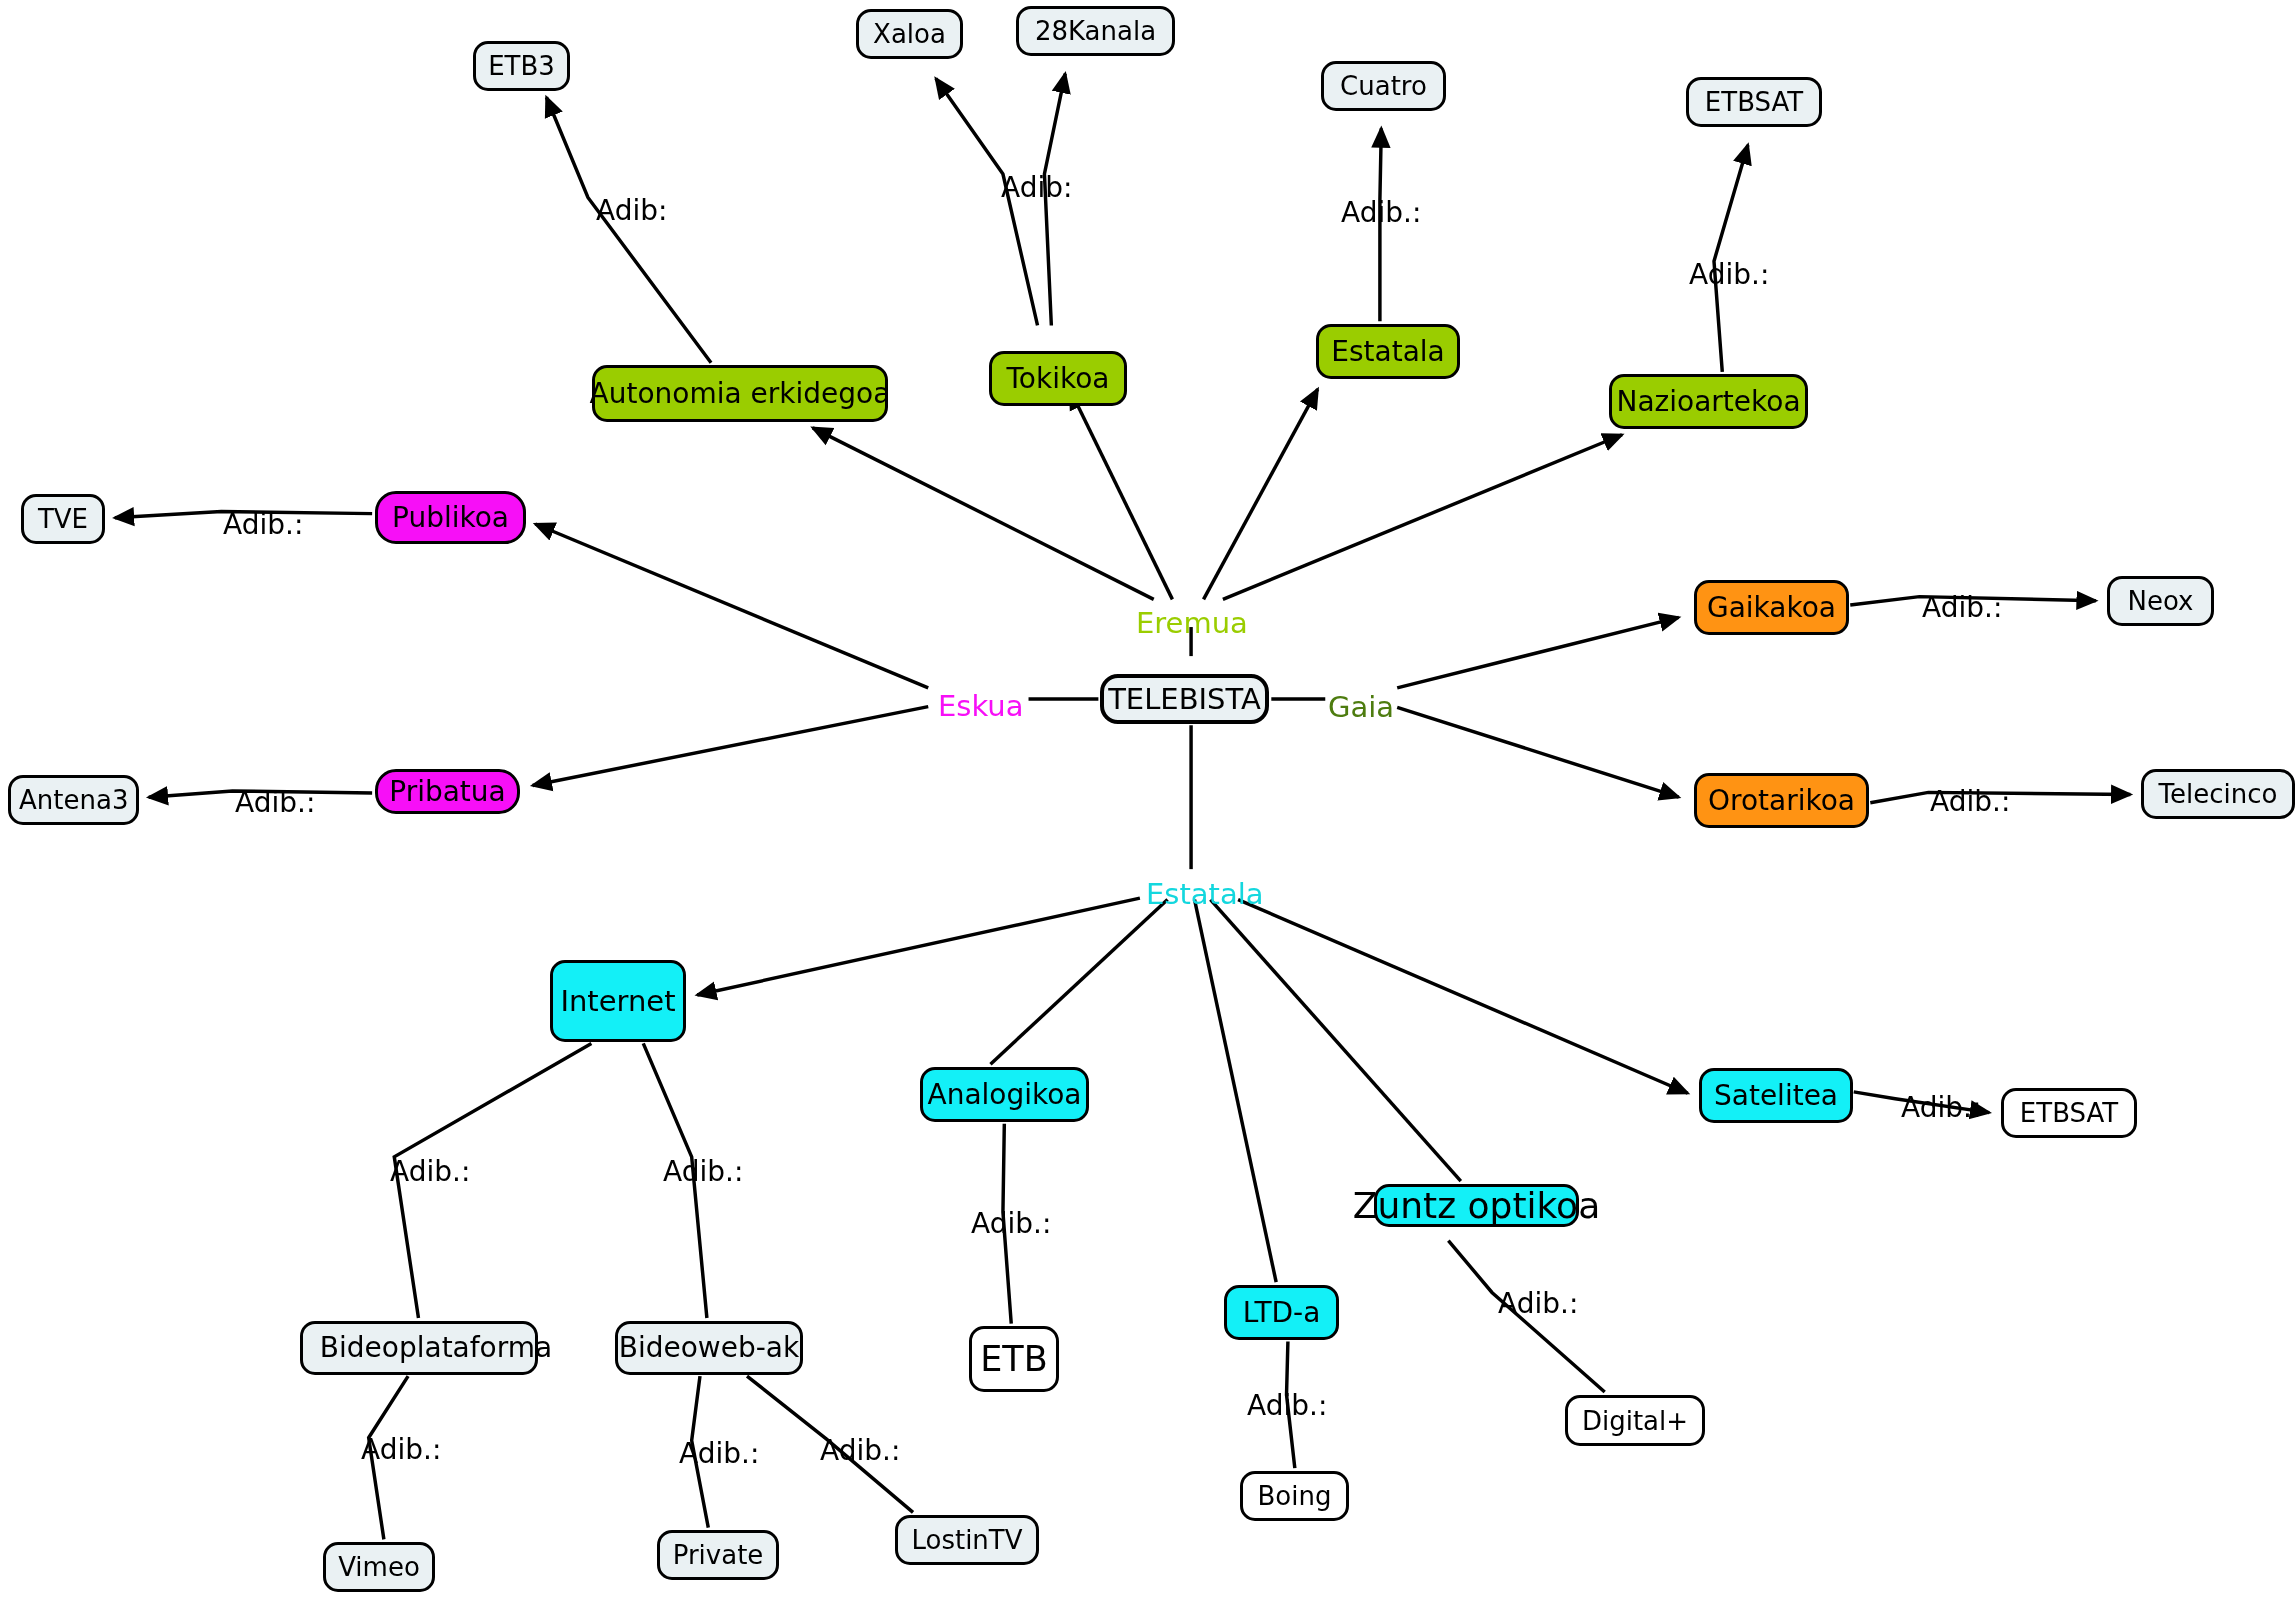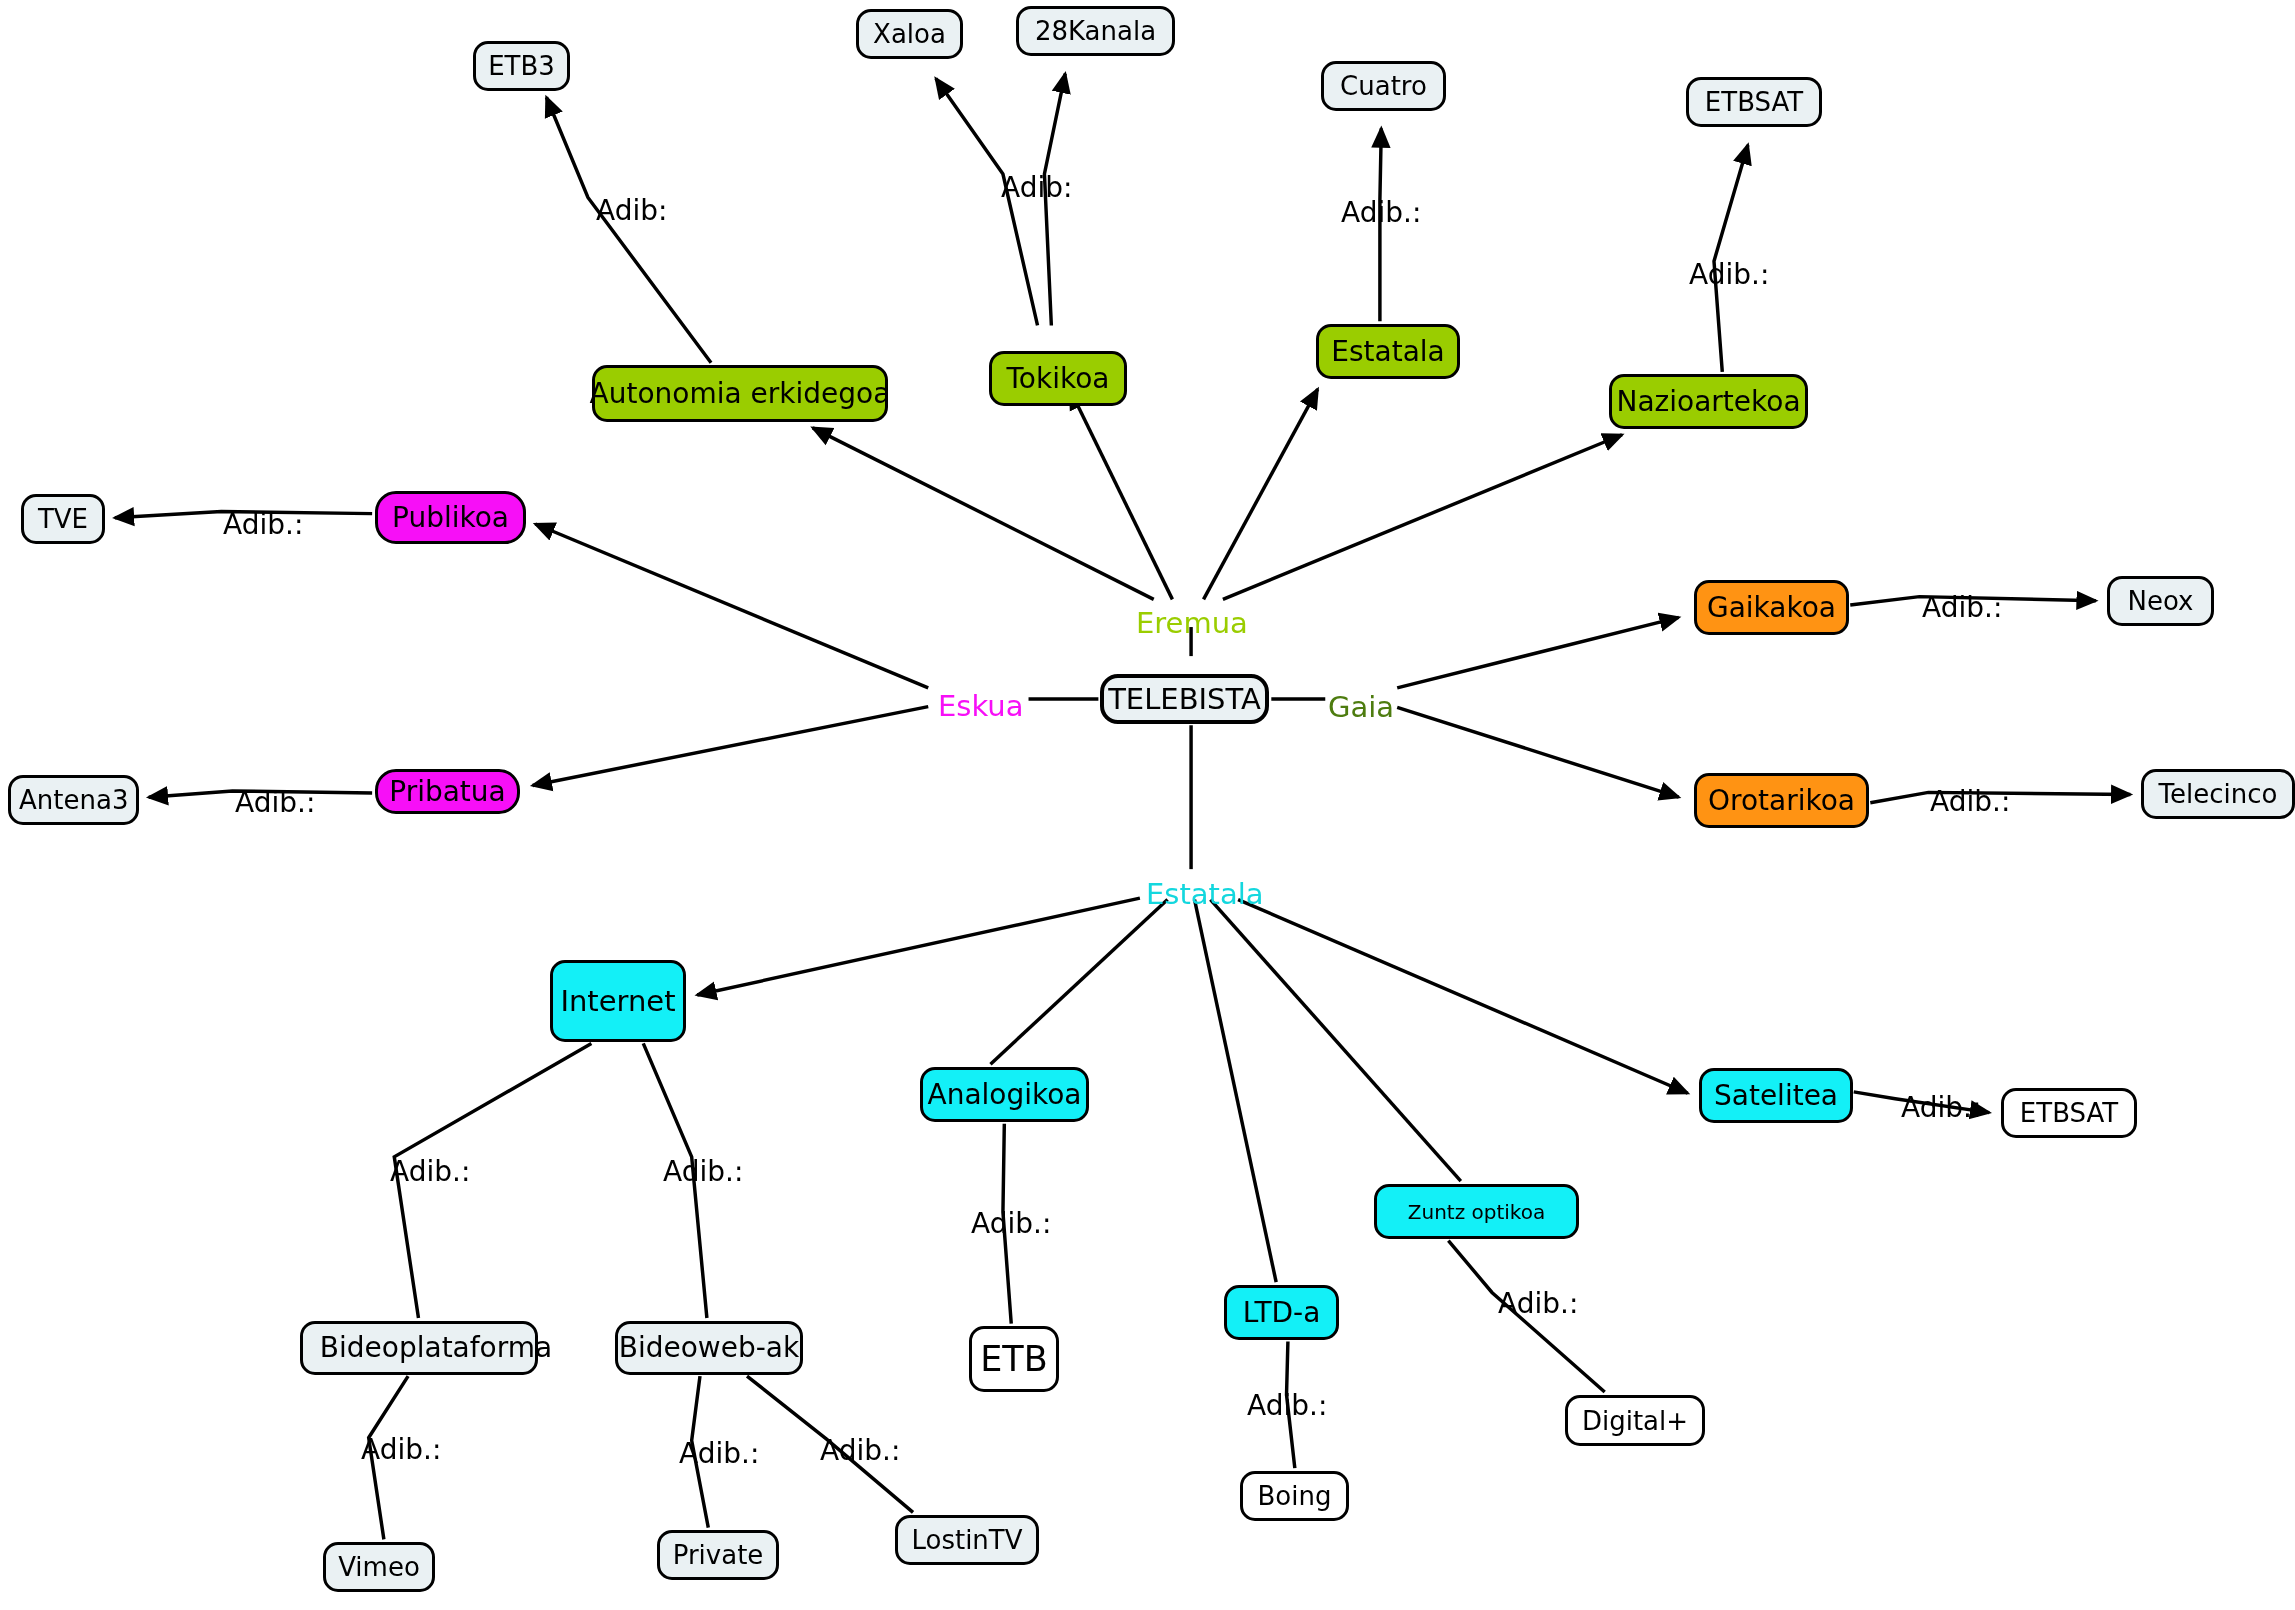--- a/index.html
+++ b/index.html
@@ -165,21 +165,21 @@
       </div>
       <div class="node n-plain" style="left: 2141px; top: 769px; width: 154px; height: 50px; font-size: 26px;">
         <span>Telecinco</span>
       </div>
       <div class="node n-cyan" style="left: 550px; top: 960px; width: 136px; height: 82px; font-size: 29px;">
         <span>Internet</span>
       </div>
       <div class="node n-cyan" style="left: 920px; top: 1067px; width: 169px; height: 55px; font-size: 28px;">
         <span>Analogikoa</span>
       </div>
-      <div class="node n-cyan" style="left: 1374px; top: 1184px; width: 205px; height: 55px; font-size: 20px;">
+      <div class="node n-cyan" style="left: 1374px; top: 1184px; width: 205px; height: 43px; font-size: 36px;">
         <span>Zuntz optikoa</span>
       </div>
       <div class="node n-cyan" style="left: 1699px; top: 1068px; width: 154px; height: 55px; font-size: 28px;">
         <span>Satelitea</span>
       </div>
       <div class="node n-cyan" style="left: 1224px; top: 1285px; width: 115px; height: 55px; font-size: 28px;">
         <span>LTD-a</span>
       </div>
       <div class="node n-white" style="left: 2001px; top: 1088px; width: 136px; height: 50px; font-size: 26px;">
         <span>ETBSAT</span>

